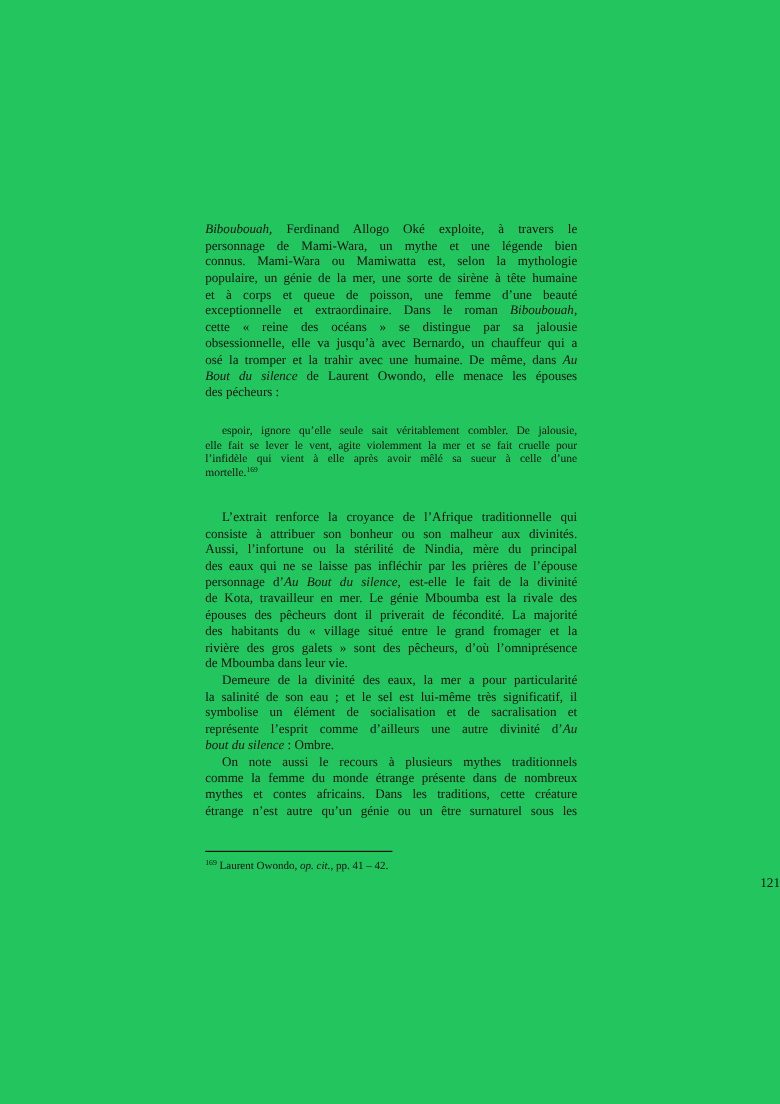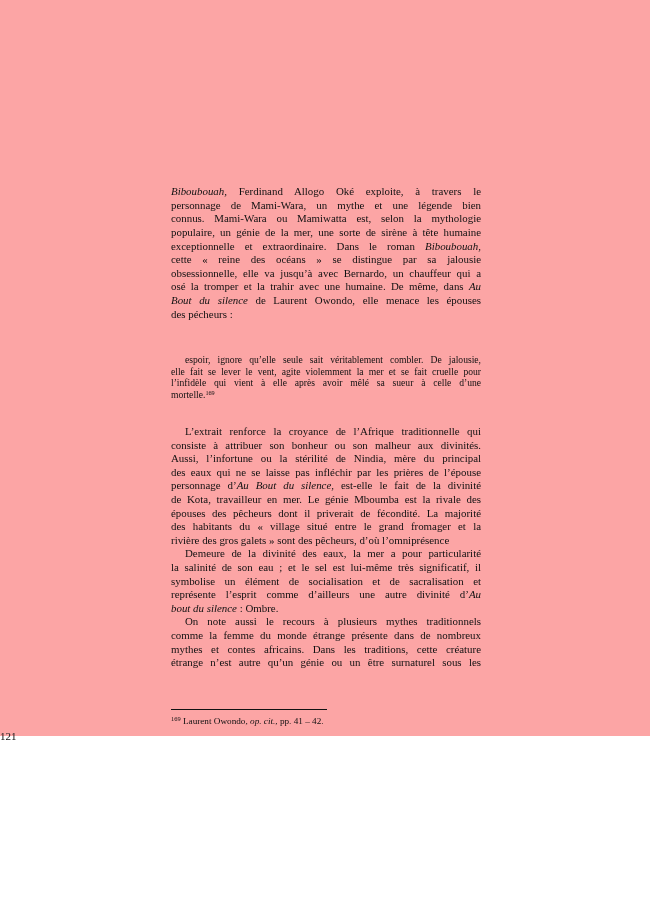--- a/index.html
+++ b/index.html
@@ -13,22 +13,22 @@
       position: relative;
       overflow: hidden;
       font-family: "Liberation Serif", "DejaVu Serif", serif;
       color: #111111;
     }
     .page {
       position: absolute;
       left: 0;
       top: 0;
       width: 650px;
-      height: 736px;
-      background: #fca5a5;
+      height: 920px;
+      background: #22c55e;
     }
     .block {
       position: absolute;
       left: 171px;
       width: 310px;
     }
     .body-text {
       font-size: 10.9px;
       line-height: 13.6px;
     }
@@ -80,35 +80,36 @@
     }
     .footnote sup {
       font-size: 0.7em;
       vertical-align: 0.5em;
     }
     .page-number {
       position: absolute;
       left: 0;
       top: 730px;
       width: 650px;
-      text-align: left;
+      text-align: right;
       font-size: 11px;
       line-height: 12px;
     }
   </style>
 </head>
 <body>
 
 <div class="page">
 
   <div id="para-1" class="block body-text para">
       <div class="line"><span class="it">Biboubouah,</span><span> Ferdinand Allogo Oké exploite, à travers le</span></div>
       <div class="line"><span>personnage de Mami-Wara, un mythe et une légende bien</span></div>
       <div class="line"><span>connus. Mami-Wara ou Mamiwatta est, selon la mythologie</span></div>
       <div class="line"><span>populaire, un génie de la mer, une sorte de sirène à tête humaine</span></div>
+      <div class="line"><span>et à corps et queue de poisson, une femme d’une beauté</span></div>
       <div class="line"><span>exceptionnelle et extraordinaire. Dans le roman </span><span class="it">Biboubouah</span><span>,</span></div>
       <div class="line"><span>cette «&nbsp;reine des océans&nbsp;» se distingue par sa jalousie</span></div>
       <div class="line"><span>obsessionnelle, elle va jusqu’à avec Bernardo, un chauffeur qui a</span></div>
       <div class="line"><span>osé la tromper et la trahir avec une humaine. De même, dans </span><span class="it">Au</span></div>
       <div class="line"><span class="it">Bout du silence</span><span> de Laurent Owondo, elle menace les épouses</span></div>
       <div class="line"><span>des pécheurs :</span></div>
     </div>
 
   <div id="block-quote" class="block quote-text para indented">
       <div class="line"><span>espoir, ignore qu’elle seule sait véritablement combler. De jalousie,</span></div>
@@ -121,20 +122,21 @@
     <div class="para indented">
         <div class="line"><span>L’extrait renforce la croyance de l’Afrique traditionnelle qui</span></div>
         <div class="line"><span>consiste à attribuer son bonheur ou son malheur aux divinités.</span></div>
         <div class="line"><span>Aussi, l’infortune ou la stérilité de Nindia, mère du principal</span></div>
         <div class="line"><span>des eaux qui ne se laisse pas infléchir par les prières de l’épouse</span></div>
         <div class="line"><span>personnage d’</span><span class="it">Au Bout du silence</span><span>, est-elle le fait de la divinité</span></div>
         <div class="line"><span>de Kota, travailleur en mer. Le génie Mboumba est la rivale des</span></div>
         <div class="line"><span>épouses des pêcheurs dont il priverait de fécondité. La majorité</span></div>
         <div class="line"><span>des habitants du «&nbsp;village situé entre le grand fromager et la</span></div>
         <div class="line"><span>rivière des gros galets&nbsp;» sont des pêcheurs, d’où l’omniprésence</span></div>
+        <div class="line"><span>de Mboumba dans leur vie.</span></div>
       </div>
     <div class="para indented">
         <div class="line"><span>Demeure de la divinité des eaux, la mer a pour particularité</span></div>
         <div class="line"><span>la salinité de son eau ; et le sel est lui-même très significatif, il</span></div>
         <div class="line"><span>symbolise un élément de socialisation et de sacralisation et</span></div>
         <div class="line"><span>représente l’esprit comme d’ailleurs une autre divinité d’</span><span class="it">Au</span></div>
         <div class="line"><span class="it">bout du silence</span><span> : Ombre.</span></div>
       </div>
     <div class="para indented continues">
         <div class="line"><span>On note aussi le recours à plusieurs mythes traditionnels</span></div>

